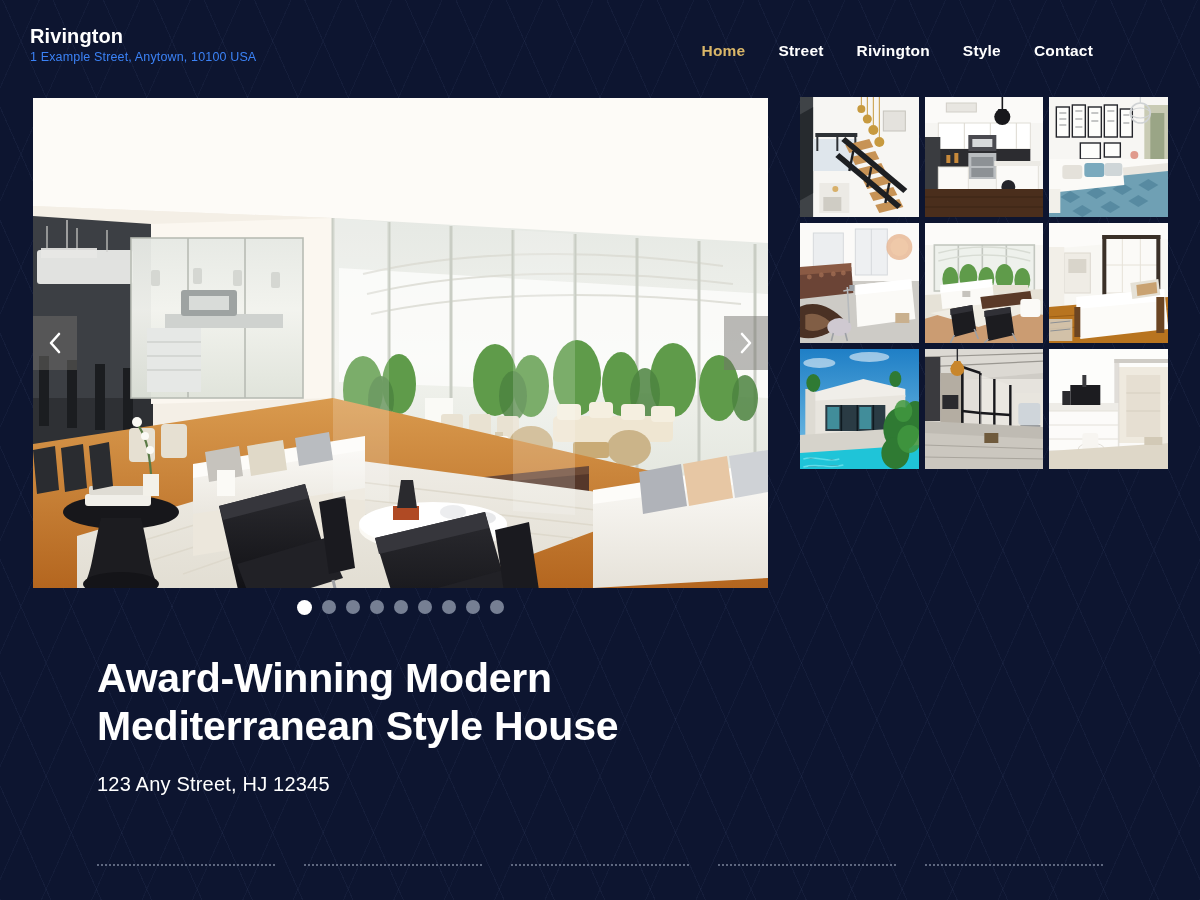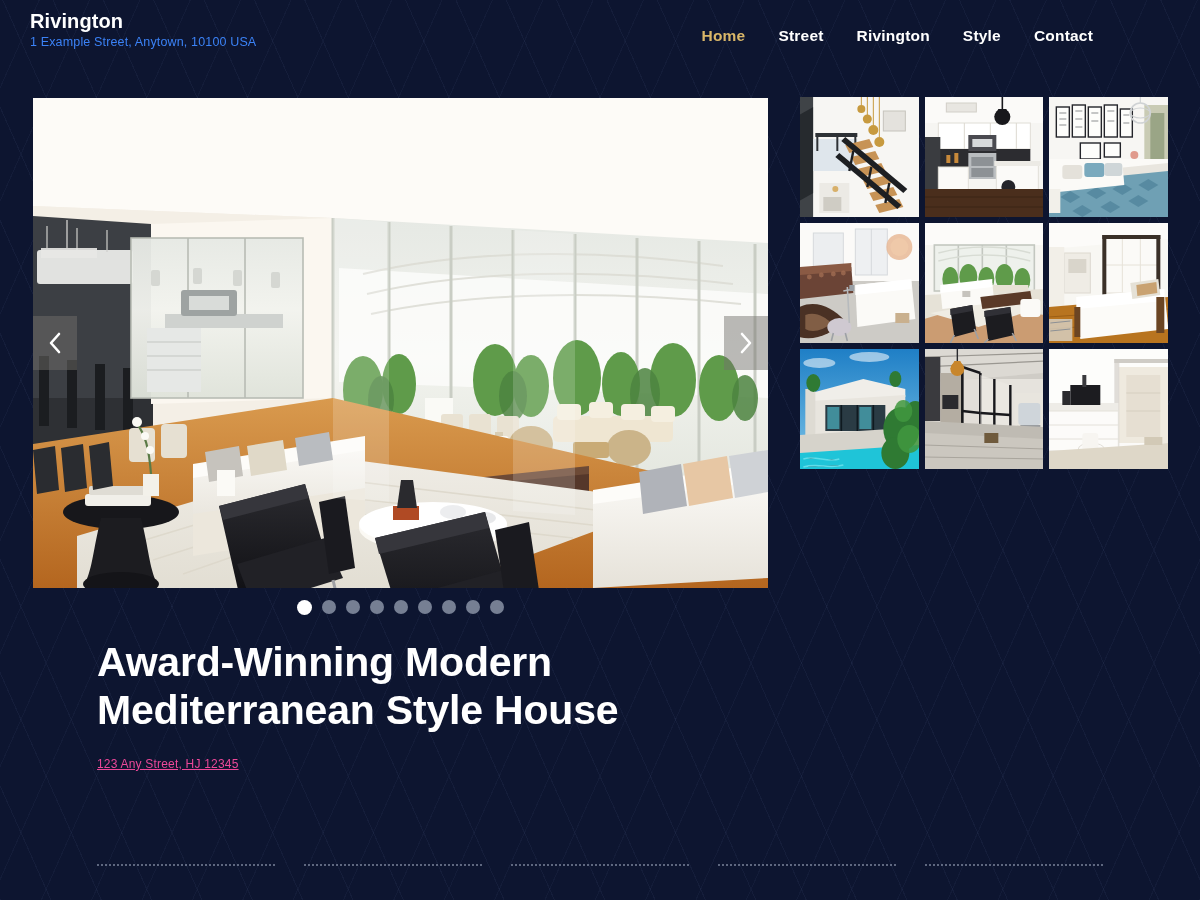--- a/index.html
+++ b/index.html
@@ -26,21 +26,21 @@
       repeating-linear-gradient(-66deg, rgba(125,145,200,.055) 0 1px, transparent 1px 46px);
     pointer-events:none;
   }
 
   
   #header {
     position:absolute; top:0; left:0;
     width:1124px; height:92px;
     display:flex; align-items:flex-start;
     justify-content:space-between;
-    padding:11px 31px 0 30px;
+    padding:26px 31px 0 30px;
     z-index:6;
   }
   #brand-block { display:flex; flex-direction:column; gap:5px; }
   #brand-name {
     font-size:20px; font-weight:bold; color:#ffffff;
     letter-spacing:.1px; line-height:1;
   }
   #brand-address {
     font-size:12.5px; color:#3b82f6; font-weight:400;
     letter-spacing:.15px; line-height:1;
@@ -96,35 +96,34 @@
     grid-template-columns:repeat(3, 1fr);
     grid-template-rows:repeat(3, 1fr);
     gap:6px;
     z-index:5;
   }
   .thumb { position:relative; overflow:hidden; cursor:pointer; background:#dfe2e6; }
   .thumb > svg { display:block; width:100%; height:100%; }
 
   
   #listing {
-    position:absolute; left:0; top:624px;
+    position:absolute; left:0; top:640px;
     width:1139px; height:200px;
     z-index:6;
   }
   #listing-title {
     position:absolute; left:97px; top:14px;
     width:700px;
     font-size:41px; font-weight:bold; color:#ffffff;
     line-height:48px; letter-spacing:-.2px;
   }
   #listing-address {
     position:absolute; left:97px; top:133px;
-    font-size:12px; color:#ec4899; font-weight:400;
+    font-size:20px; color:#ffffff; font-weight:400;
     letter-spacing:.2px;
-    text-decoration:underline;
   }
   #listing-price {
     position:absolute; right:97px; top:18px;
     font-size:33px; font-weight:bold; color:#ffffff;
     letter-spacing:.3px; white-space:nowrap;
   }
 
   
   #stat-rails {
     position:absolute; left:97px; top:864px;

